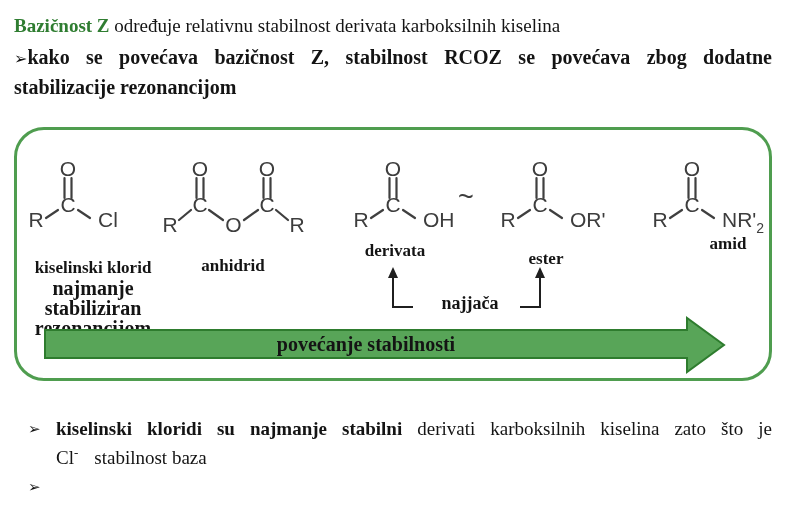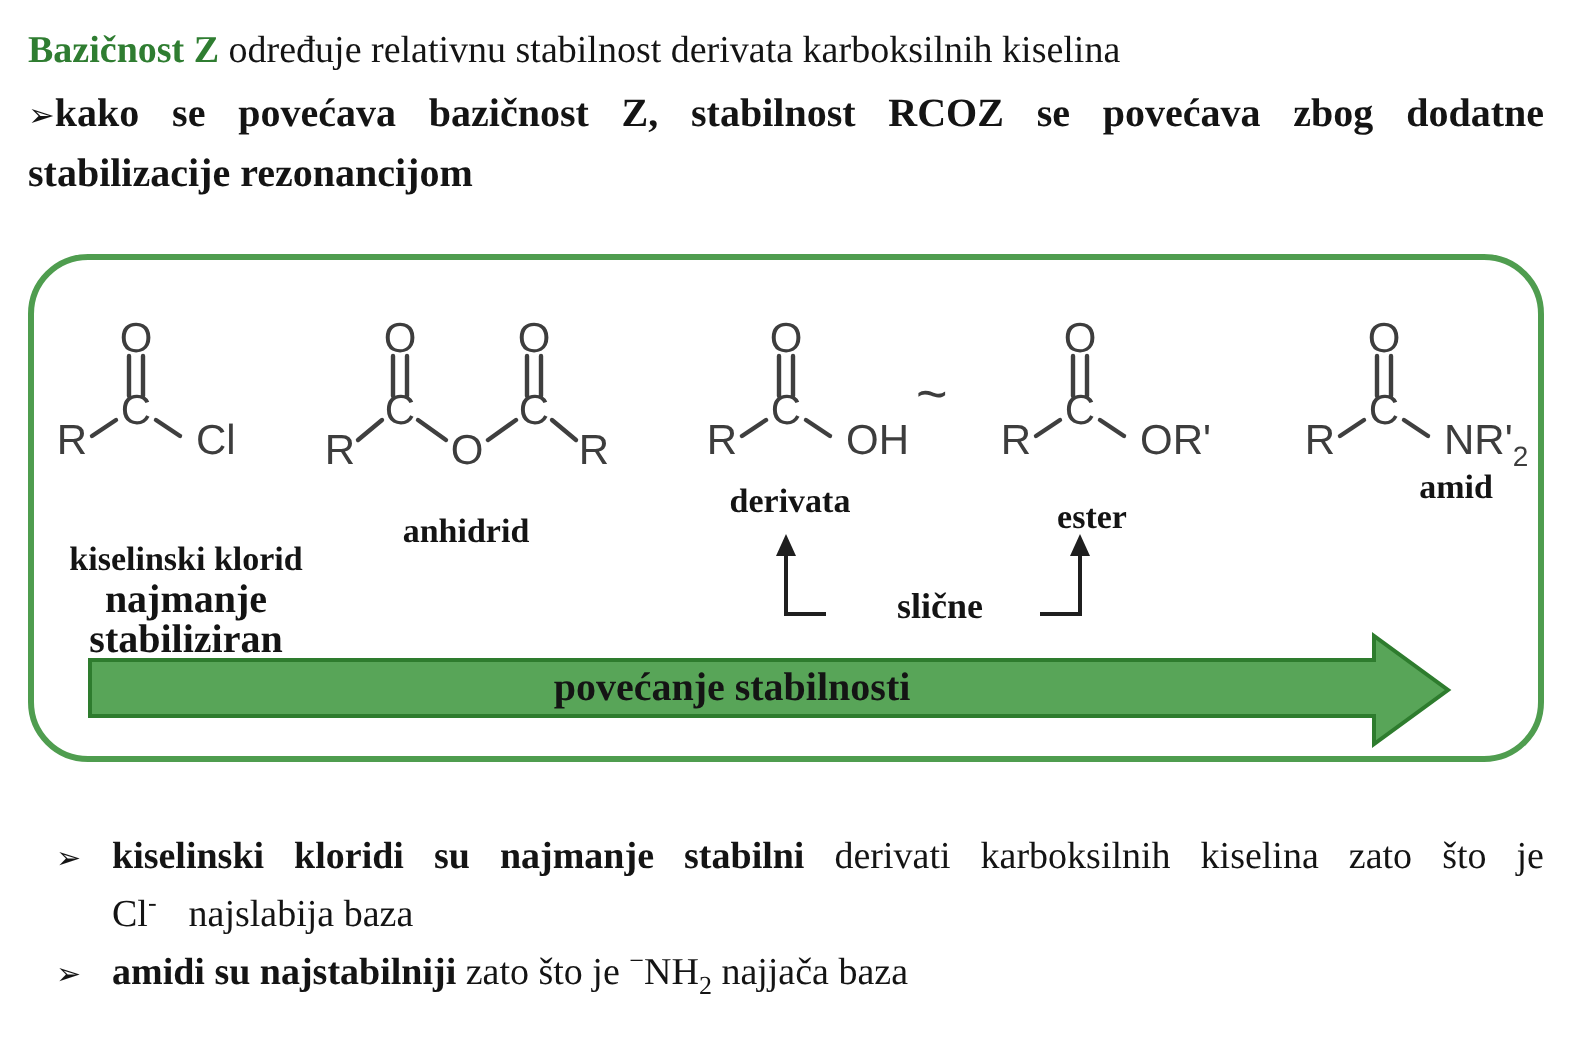--- a/index.html
+++ b/index.html
@@ -56,23 +56,24 @@
         <line class="bond" x1="61.5" y1="25" x2="61.5" y2="45"></line>
         <line class="bond" x1="68.5" y1="25" x2="68.5" y2="45"></line>
         <line class="bond" x1="55" y1="57" x2="43" y2="65"></line>
         <line class="bond" x1="75" y1="57" x2="87" y2="65"></line>
       </g>
       <text class="atom" x="65" y="23" text-anchor="middle">O</text>
       <text class="atom" x="65" y="59" text-anchor="middle">C</text>
       <text class="atom" x="33" y="74" text-anchor="middle">R</text>
       <text class="atom" x="95" y="74">Cl</text>
     </svg>
-    <div class="slabel" style="left:-12px;top:128px;width:176px;margin-top:12px;">
+    <div class="slabel" style="left:-12px;top:128px;width:176px;">
       <div>kiselinski klorid</div>
       <div class="slabel-small">najmanje stabiliziran</div>
+      <div class="slabel-small">rezonancijom</div>
     </div>
 
     <svg class="struct" style="left:128px;top:23px;" width="200" height="88" viewBox="0 0 200 88">
       <g>
         <line class="bond" x1="51.5" y1="25" x2="51.5" y2="45"></line>
         <line class="bond" x1="58.5" y1="25" x2="58.5" y2="45"></line>
         <line class="bond" x1="118.5" y1="25" x2="118.5" y2="45"></line>
         <line class="bond" x1="125.5" y1="25" x2="125.5" y2="45"></line>
         <line class="bond" x1="46" y1="57" x2="34" y2="67"></line>
         <line class="bond" x1="64" y1="57" x2="78" y2="67"></line>
@@ -132,29 +133,28 @@
       <text class="atom" x="95" y="74"><tspan>NR'</tspan><tspan class="atom-sub" dy="6">2</tspan></text>
     </svg>
     <div class="slabel" style="left:648px;top:104px;width:126px;">amid</div>
 
     <svg class="struct" style="left:348px;top:136px;" width="200" height="50" viewBox="0 0 200 50">
       <polyline class="thin" points="28,8 28,41 48,41" fill="none"></polyline>
       <polygon points="28,1 23,12 33,12" fill="#1f1f1f"></polygon>
       <polyline class="thin" points="175,8 175,41 155,41" fill="none"></polyline>
       <polygon points="175,1 170,12 180,12" fill="#1f1f1f"></polygon>
     </svg>
-    <div class="simlabel" style="left:393px;top:163px;width:120px;">slične</div>
+    <div class="simlabel" style="left:393px;top:163px;width:120px;">najjača</div>
 
     <svg class="struct" style="left:25px;top:186px;" width="690" height="58" viewBox="0 0 690 58">
       <polygon points="3,14 645,14 645,2 682,29 645,56 645,42 3,42" stroke="#2e7c2e" stroke-width="2" fill="#58a558"></polygon>
     </svg>
     <div class="arrowtxt" style="left:25px;top:200px;width:648px;height:28px;">povećanje stabilnosti</div>
 
   </div>
 
   <div class="abs f-marker" style="left:28px;top:420px;">➢</div>
   <div class="abs ftext just" style="left:56px;top:416px;"><span class="b">kiselinski kloridi su najmanje stabilni</span><span> derivati karboksilnih kiselina zato što je</span></div>
-  <div class="abs ftext" style="left:56px;top:445px;"><span>Cl</span><sup>-</sup><span class="gap">najslabija baza</span></div>
+  <div class="abs ftext" style="left:56px;top:445px;"><span>Cl</span><sup>-</sup><span class="gap">stabilnost baza</span></div>
 
   <div class="abs f-marker" style="left:28px;top:478px;">➢</div>
-  <div class="abs ftext" style="left:56px;top:474px;"><span class="b">amidi su najstabilniji</span><span> zato što je </span><sup>−</sup><span>NH</span><sub>2</sub><span> najjača baza</span></div>
 
 </div>
 
 </body></html>

